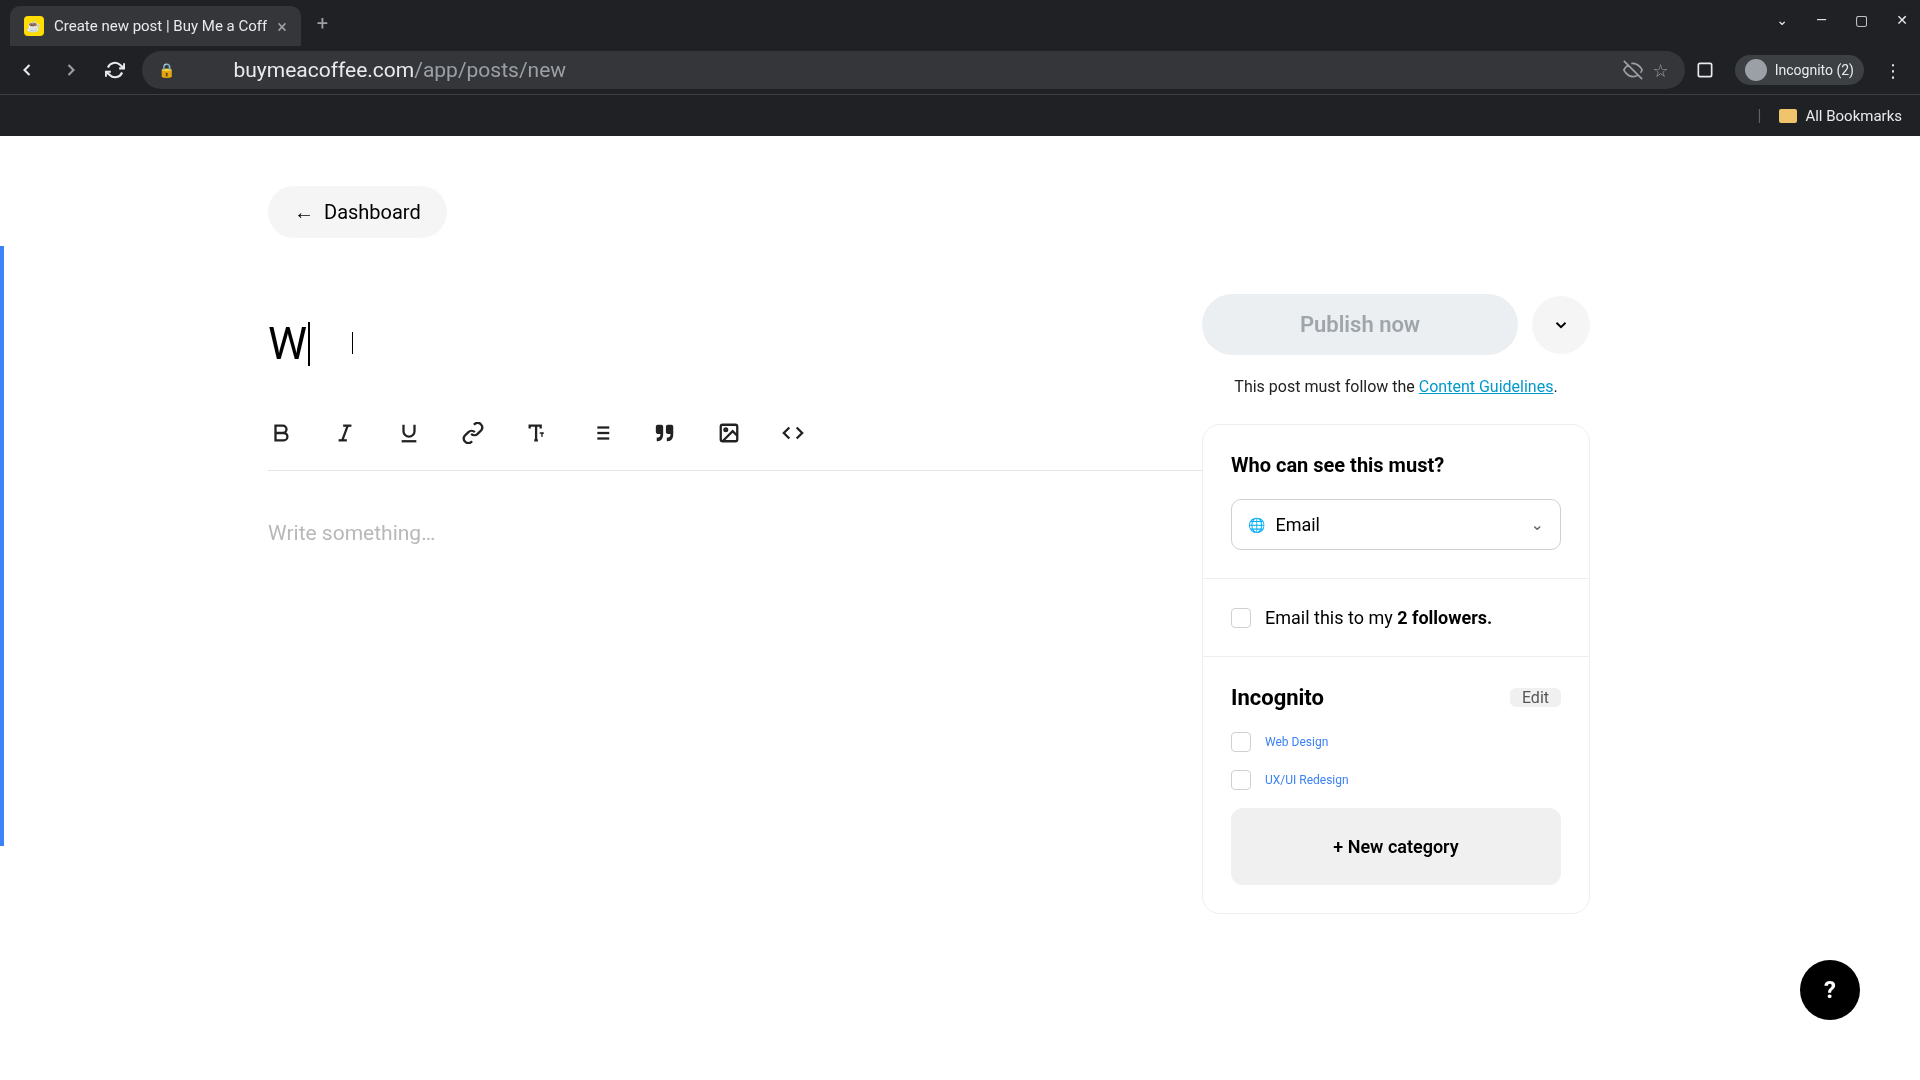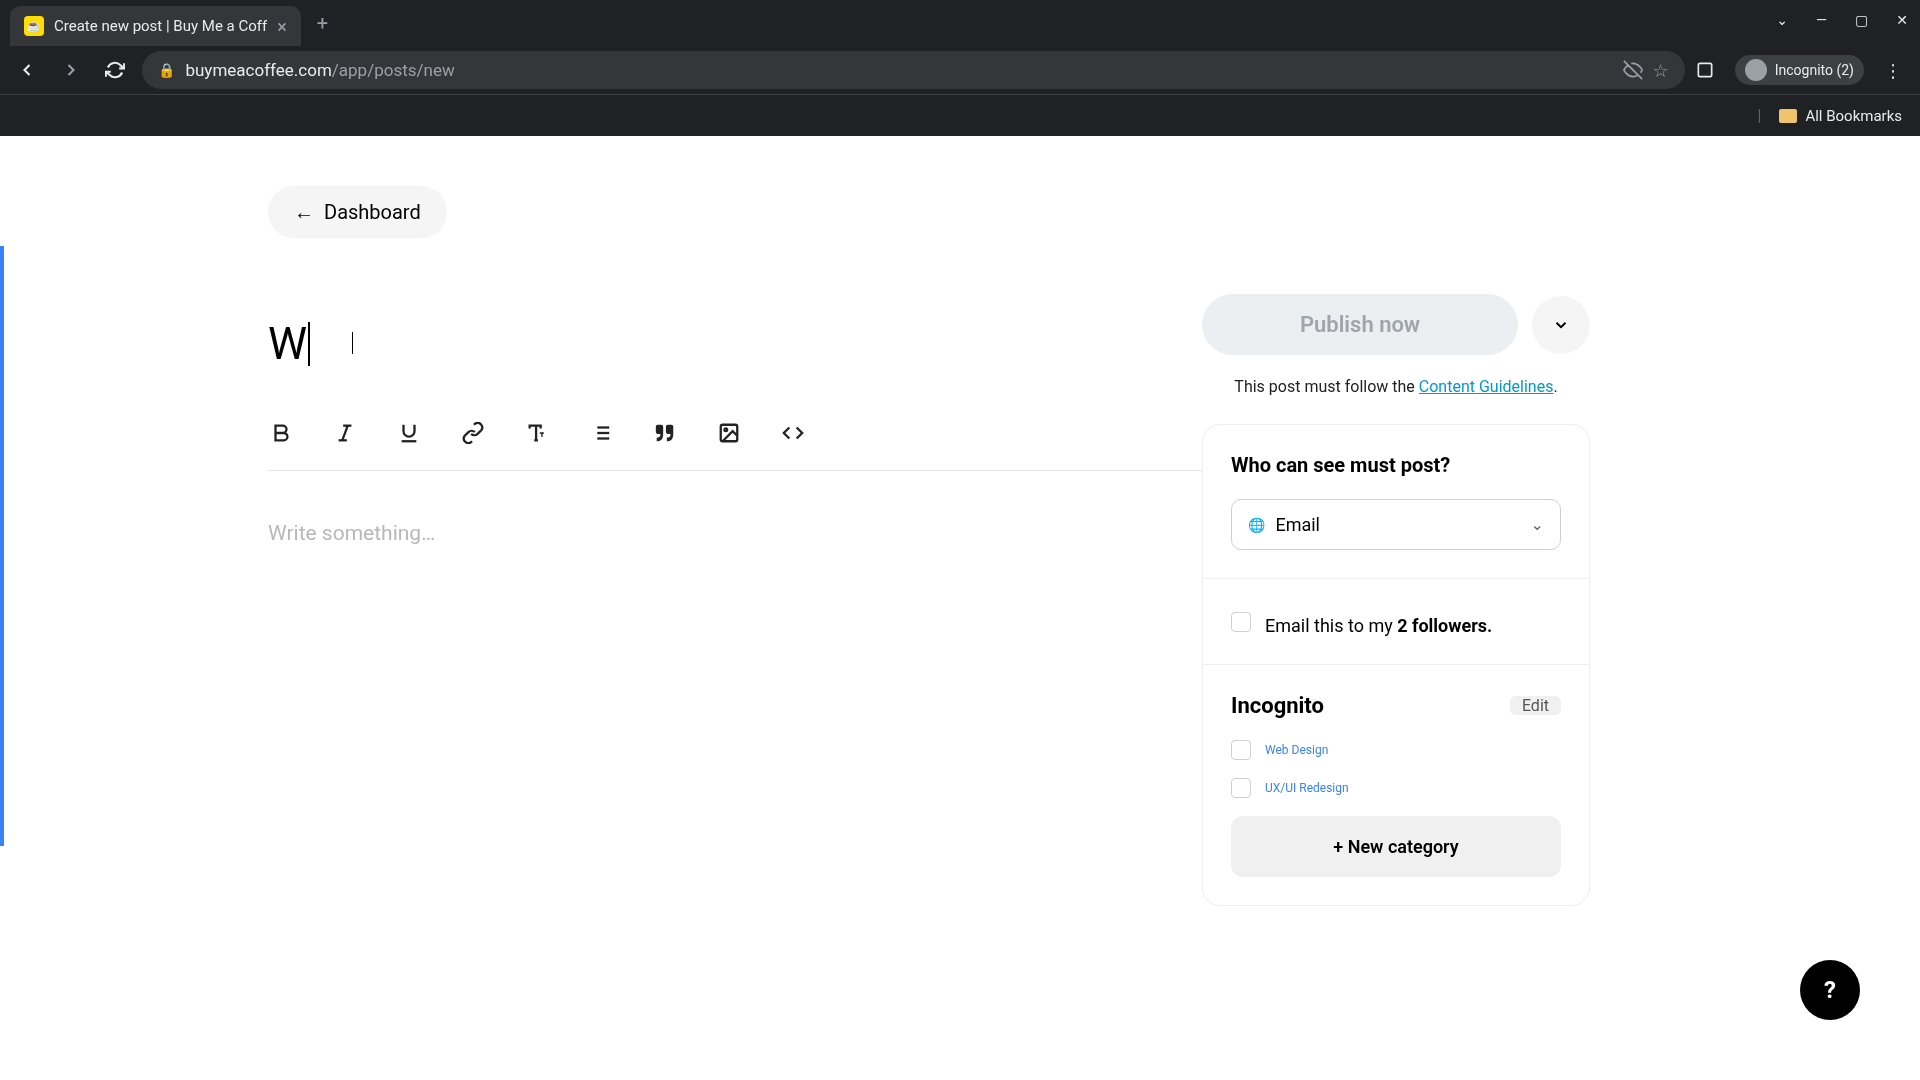--- a/index.html
+++ b/index.html
@@ -14,21 +14,21 @@
 .tab-close { color: #9aa0a6; font-size: 18px; cursor: pointer; }
 .new-tab { color: #9aa0a6; font-size: 20px; margin-left: 16px; cursor: pointer; }
 .window-controls { position: absolute; right: 12px; top: 12px; display: flex; gap: 28px; color: #e8eaed; }
 .window-ctrl { cursor: pointer; font-size: 14px; }
 
 .addr-bar { height: 48px; display: flex; align-items: center; padding: 0 10px; gap: 10px; }
 .nav-btn { width: 34px; height: 34px; display: flex; align-items: center; justify-content: center; color: #9aa0a6; cursor: pointer; }
 .nav-btn.enabled { color: #e8eaed; }
 .url-box { flex: 1; background: #35363a; height: 38px; border-radius: 20px; display: flex; align-items: center; padding: 0 16px; gap: 10px; }
 .lock-icon { color: #9aa0a6; font-size: 14px; }
-.url-text { color: #e8eaed; font-size: 17px; flex: 1; }
+.url-text { color: #e8eaed; font-size: 21px; flex: 1; margin-left: 48px; }
 .url-domain { color: #e8eaed; }
 .url-path { color: #9aa0a6; }
 .addr-icons { display: flex; align-items: center; gap: 20px; margin-right: 8px; }
 .addr-icon { color: #e8eaed; cursor: pointer; font-size: 18px; }
 .incognito-badge { display: flex; align-items: center; gap: 8px; background: #3c4043; padding: 4px 10px; border-radius: 16px; }
 .incognito-icon { width: 22px; height: 22px; background: #9aa0a6; border-radius: 50%; }
 .incognito-text { color: #e8eaed; font-size: 14px; }
 
 .bookmark-bar { height: 42px; display: flex; align-items: center; justify-content: flex-end; padding: 0 18px; border-top: 1px solid #3c4043; }
 .bookmark-item { display: flex; align-items: center; gap: 8px; color: #e8eaed; font-size: 15px; cursor: pointer; }
@@ -64,29 +64,29 @@
 .card { background: #fff; border: 1px solid #eee; border-radius: 18px; padding: 28px; margin-top: 28px; }
 .card-title { font-size: 20px; font-weight: 700; color: #000; margin-bottom: 22px; }
 .visibility-select { border: 1px solid #d0d0d0; border-radius: 10px; padding: 14px 16px; display: flex; align-items: center; gap: 10px; cursor: pointer; }
 .globe-icon { font-size: 14px; }
 .vis-label { flex: 1; font-size: 18px; color: #000; }
 .chevron { color: #666; }
 
 .divider { height: 1px; background: #eee; margin: 28px -28px; }
 .email-row { display: flex; align-items: center; gap: 14px; }
 .checkbox { width: 20px; height: 20px; border: 1px solid #d0d0d0; border-radius: 4px; cursor: pointer; }
-.email-text { font-size: 18px; color: #000; margin-top: 8px; }
+.email-text { font-size: 18px; color: #000; }
 .email-text b { font-weight: 700; }
 
 .cat-header { display: flex; align-items: center; justify-content: space-between; margin-bottom: 22px; }
 .cat-title { font-size: 22px; font-weight: 700; }
 .edit-btn { background: #f0f0f0; border-radius: 6px; padding: 0 12px; font-size: 16px; color: #555; cursor: pointer; }
 .cat-item { display: flex; align-items: center; gap: 14px; margin-bottom: 18px; }
 .cat-label { font-size: 12px; color: #3b82f6; }
-.new-cat-btn { background: #f0f0f0; border-radius: 12px; padding: 20px; text-align: center; font-size: 18px; font-weight: 600; color: #000; cursor: pointer; margin-top: 8px; }
+.new-cat-btn { background: #f0f0f0; border-radius: 12px; padding: 28px; text-align: center; font-size: 18px; font-weight: 600; color: #000; cursor: pointer; margin-top: 8px; }
 
 .help-fab { position: absolute; right: 60px; bottom: 60px; width: 60px; height: 60px; background: #000; border-radius: 50%; display: flex; align-items: center; justify-content: center; color: #fff; font-size: 24px; font-weight: 700; cursor: pointer; }
 
 svg { display: block; }
 </style>
 </head>
 <body>
 
 <div class="browser-chrome">
   <div class="tab-bar">
@@ -242,21 +242,21 @@
         <svg width="18" height="18" viewBox="0 0 24 24" fill="none" stroke="#000" stroke-width="2.5">
             <polyline points="6 9 12 15 18 9"></polyline>
           </svg>
       </div>
     </div>
     <div class="guidelines">
       <span>This post must follow the </span><a href="#">Content Guidelines</a>.
     </div>
 
     <div class="card">
-      <div class="card-title">Who can see must post?</div>
+      <div class="card-title">Who can see this must?</div>
       <div class="visibility-select">
         <span class="globe-icon">🌐</span>
         <span class="vis-label">Email</span>
         <span class="chevron">⌄</span>
       </div>
 
       <div class="divider"></div>
 
       <div class="email-row">
         <div class="checkbox"></div>

